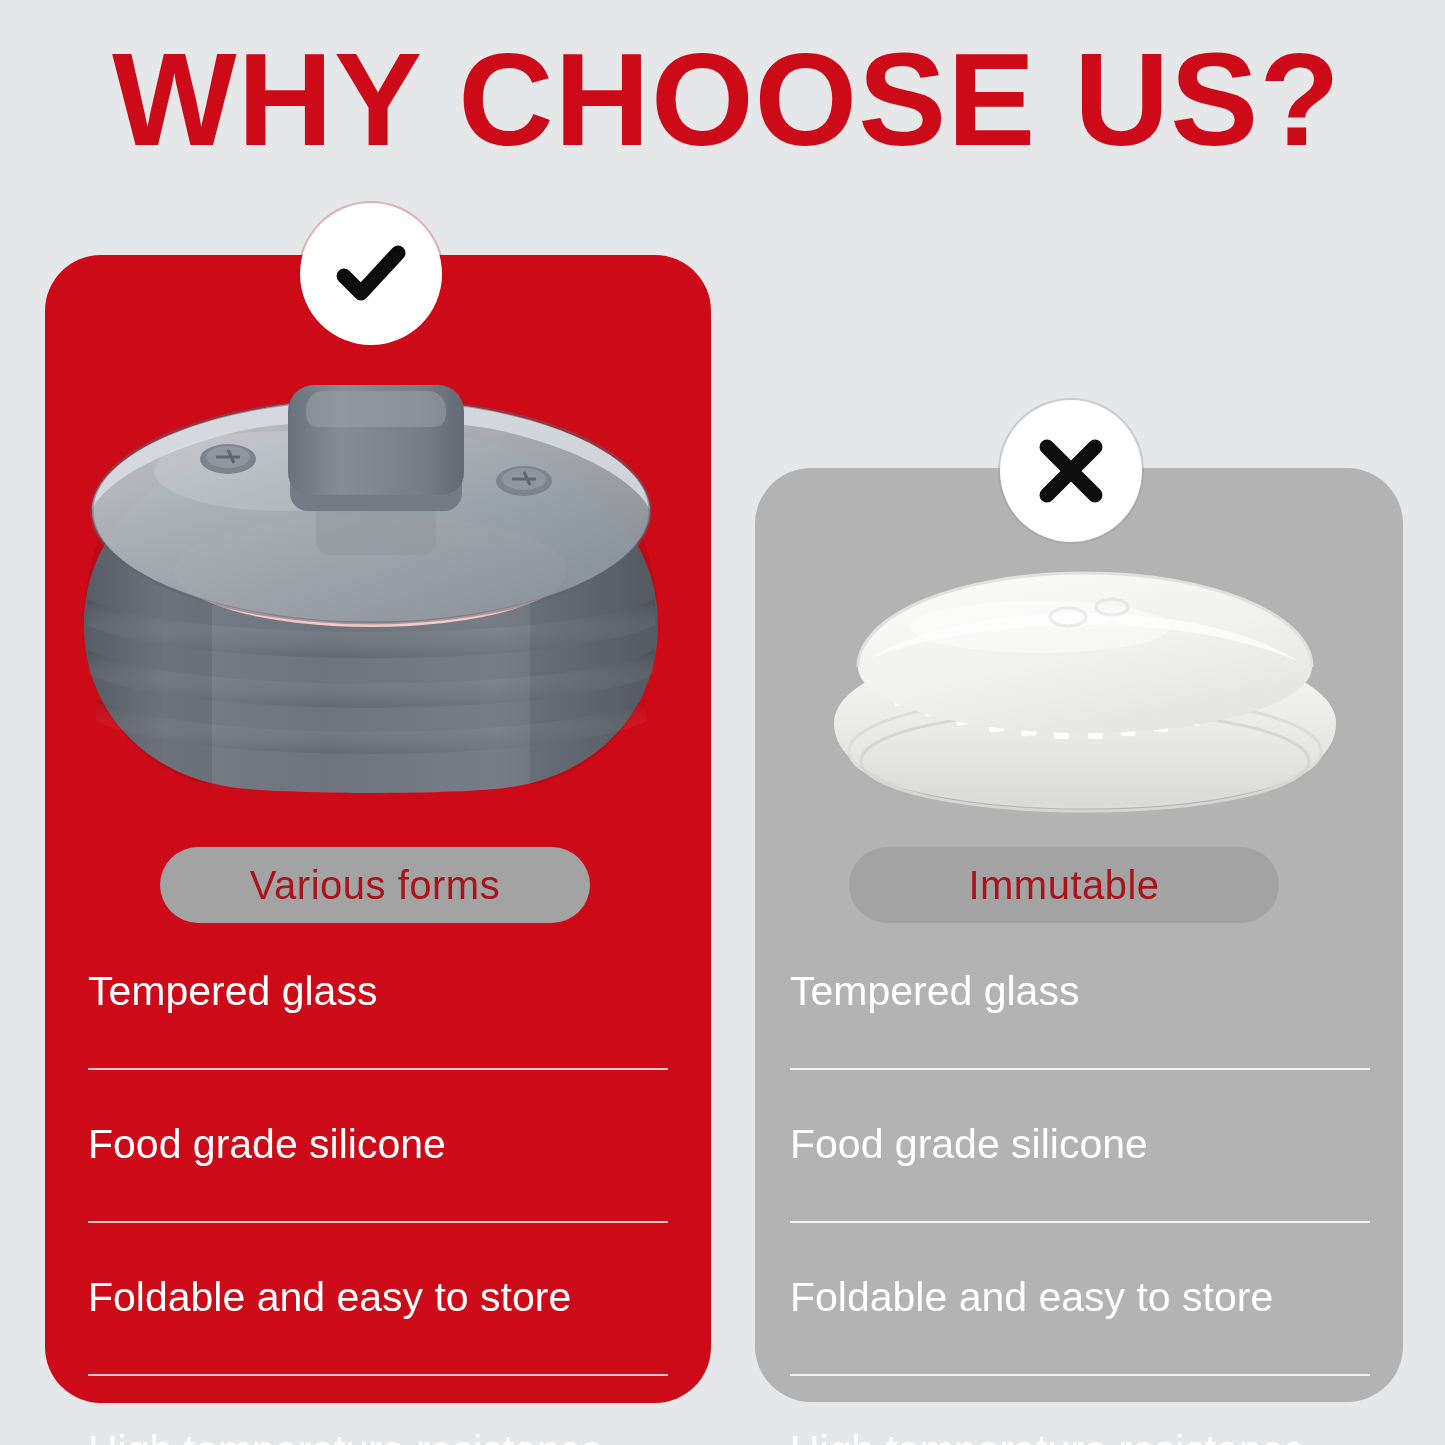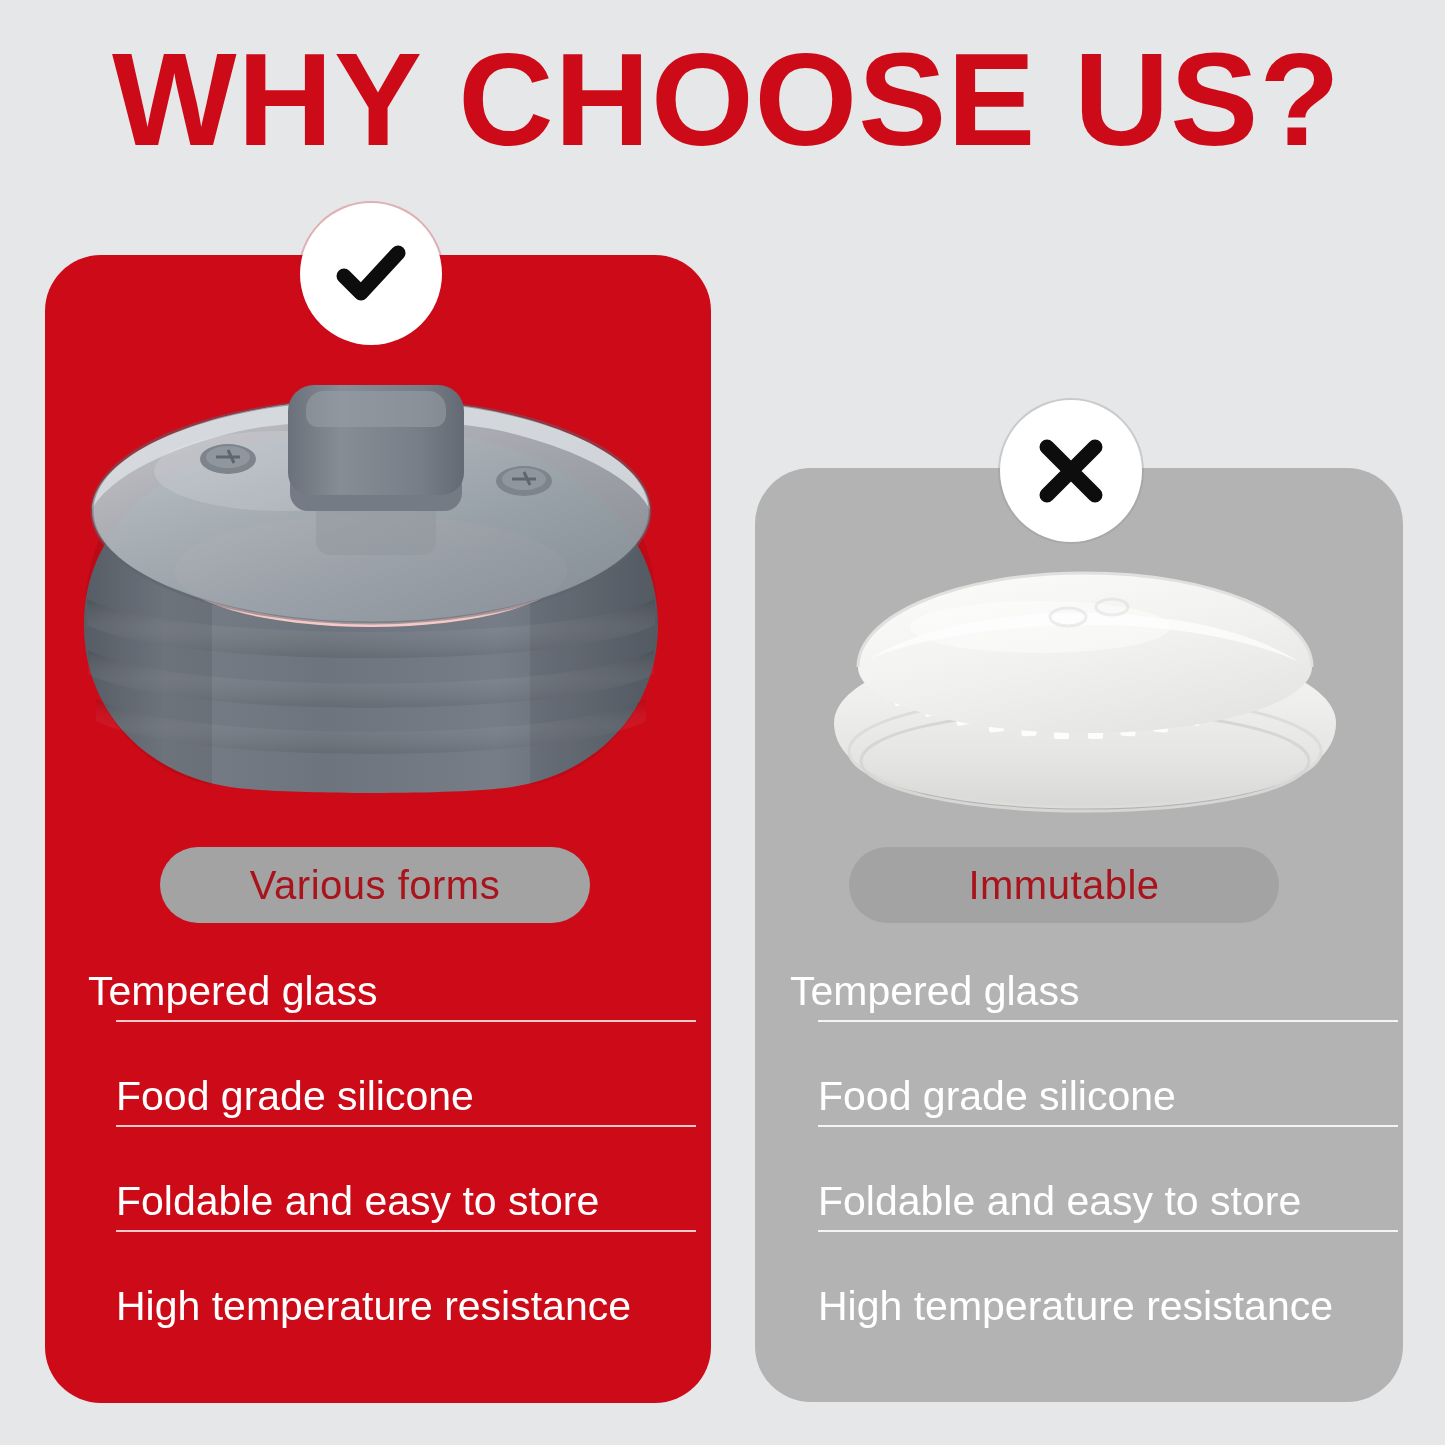--- a/index.html
+++ b/index.html
@@ -150,27 +150,27 @@
   .list-bad {
     left: 790px;
     top: 962px;
     width: 580px;
   }
 
   .feature-item {
     font-size: 41px;
     line-height: 58px;
     color: #ffffff;
+    padding-bottom: 48px;
     position: relative;
     white-space: nowrap;
   }
 
   .feature-item + .feature-item {
     padding-top: 47px;
-    margin-left: 28px;
   }
 
   .feature-item + .feature-item::before {
     content: "";
     position: absolute;
     left: 0;
     top: 0;
     width: 580px;
     height: 2px;
     background: rgba(255,255,255,0.78);

